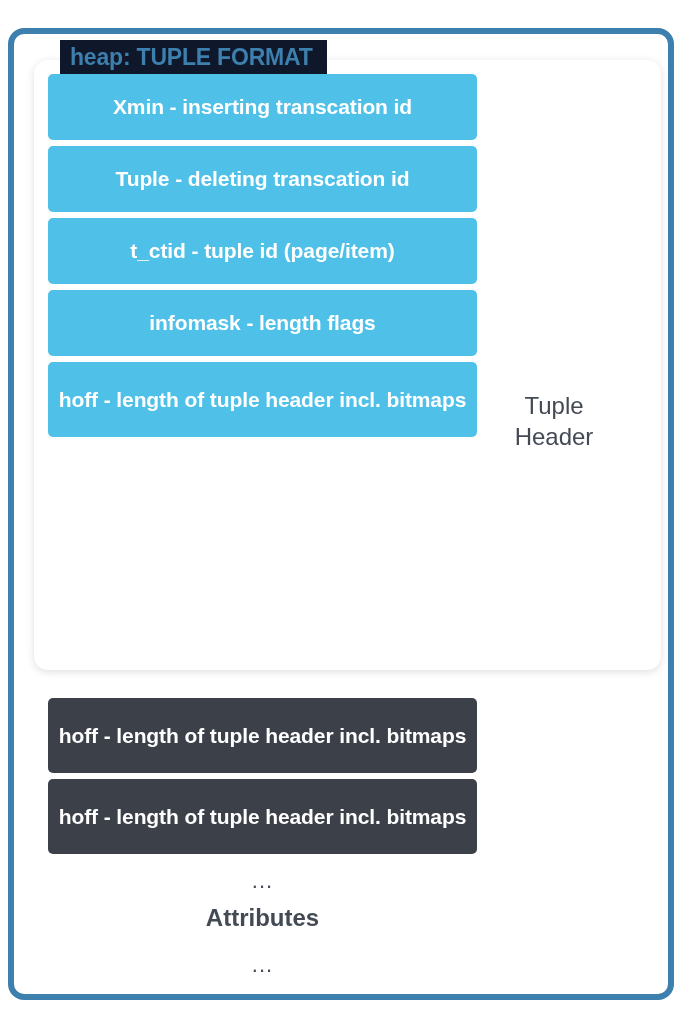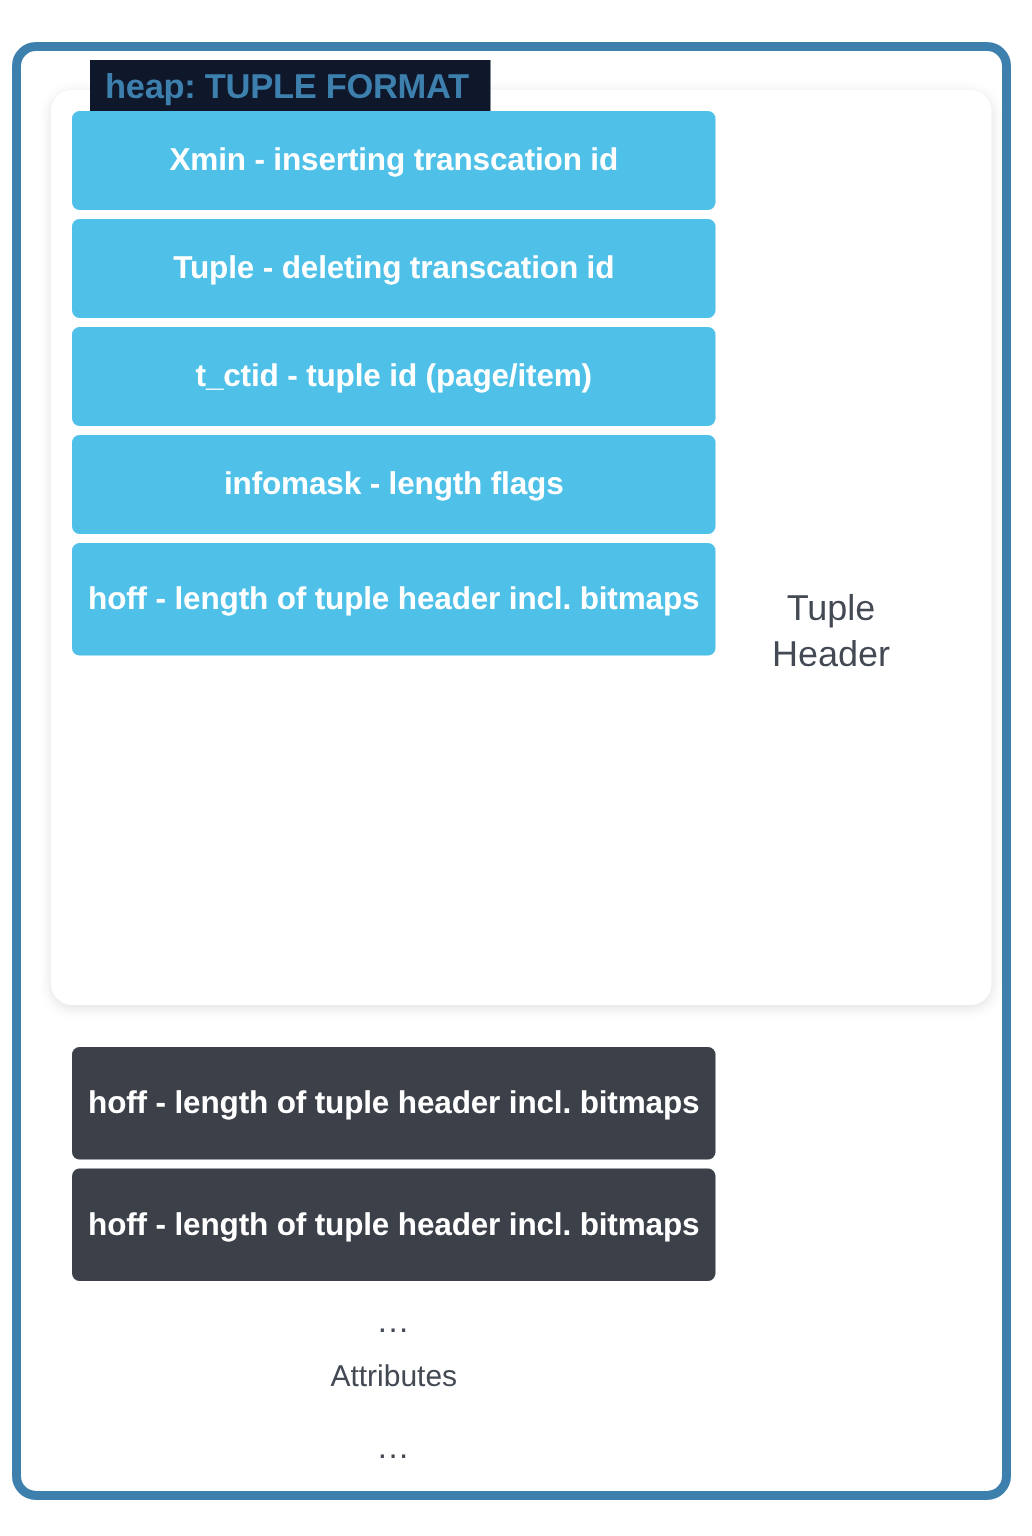--- a/index.html
+++ b/index.html
@@ -143,23 +143,24 @@
     text-align: center;
     z-index: 2;
   }
   .note-dots {
     font-size: 22px;
     color: #434a54;
     line-height: 38px;
     letter-spacing: 1px;
   }
   .note-text {
-    font-size: 20px;
+    font-size: 24px;
     color: #434a54;
     line-height: 36px;
+    font-weight: bold;
   }
   .note-gap { height: 10px; }
 </style>
 </head>
 <body>
 
 <div class="frame">
 
   <div class="legend">
     <span class="legend-text">heap: TUPLE FORMAT</span>

